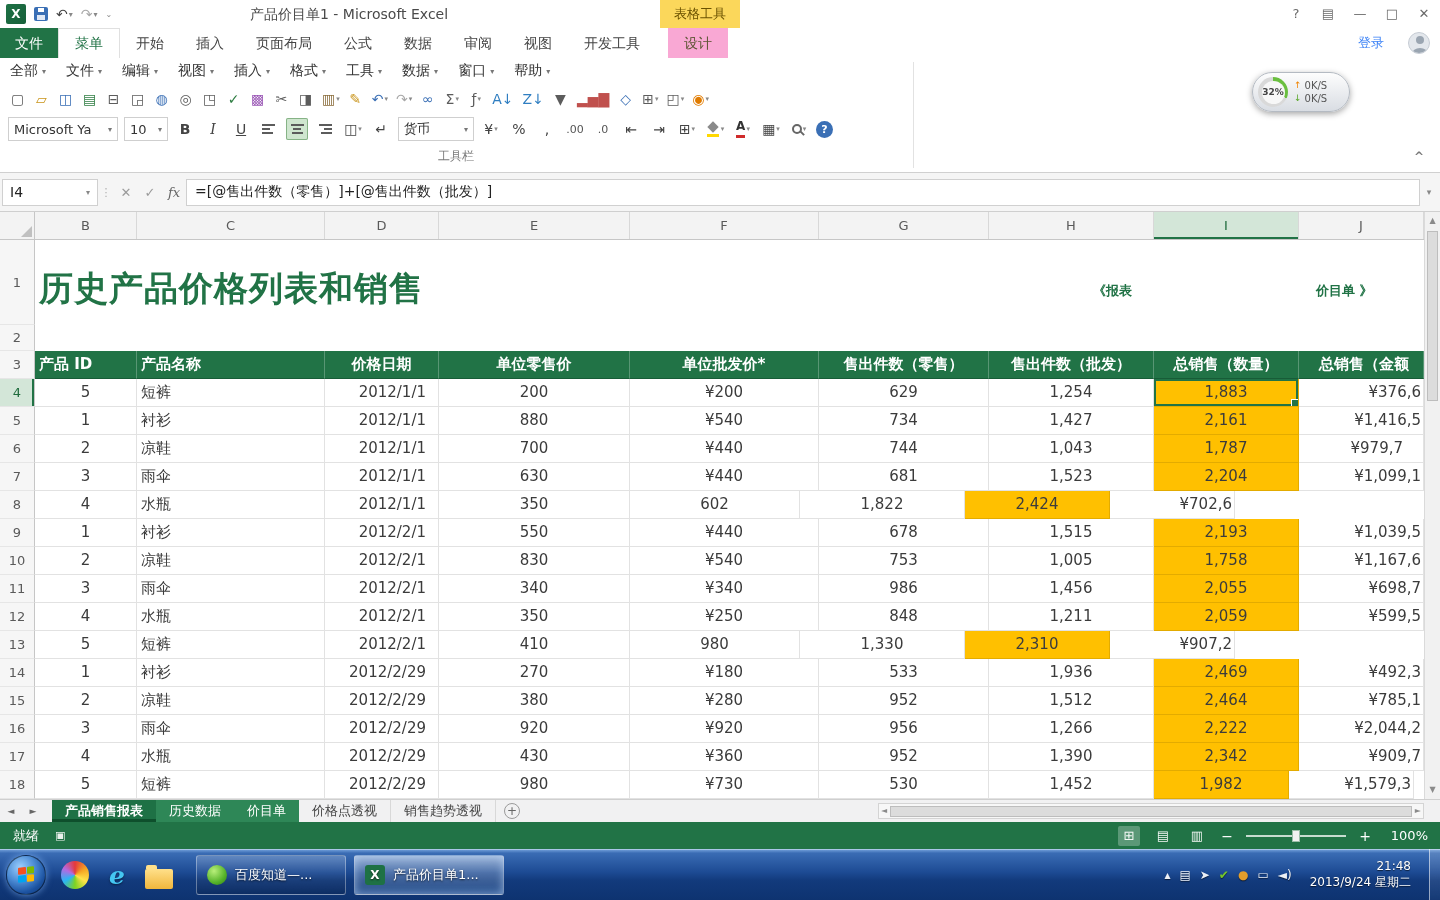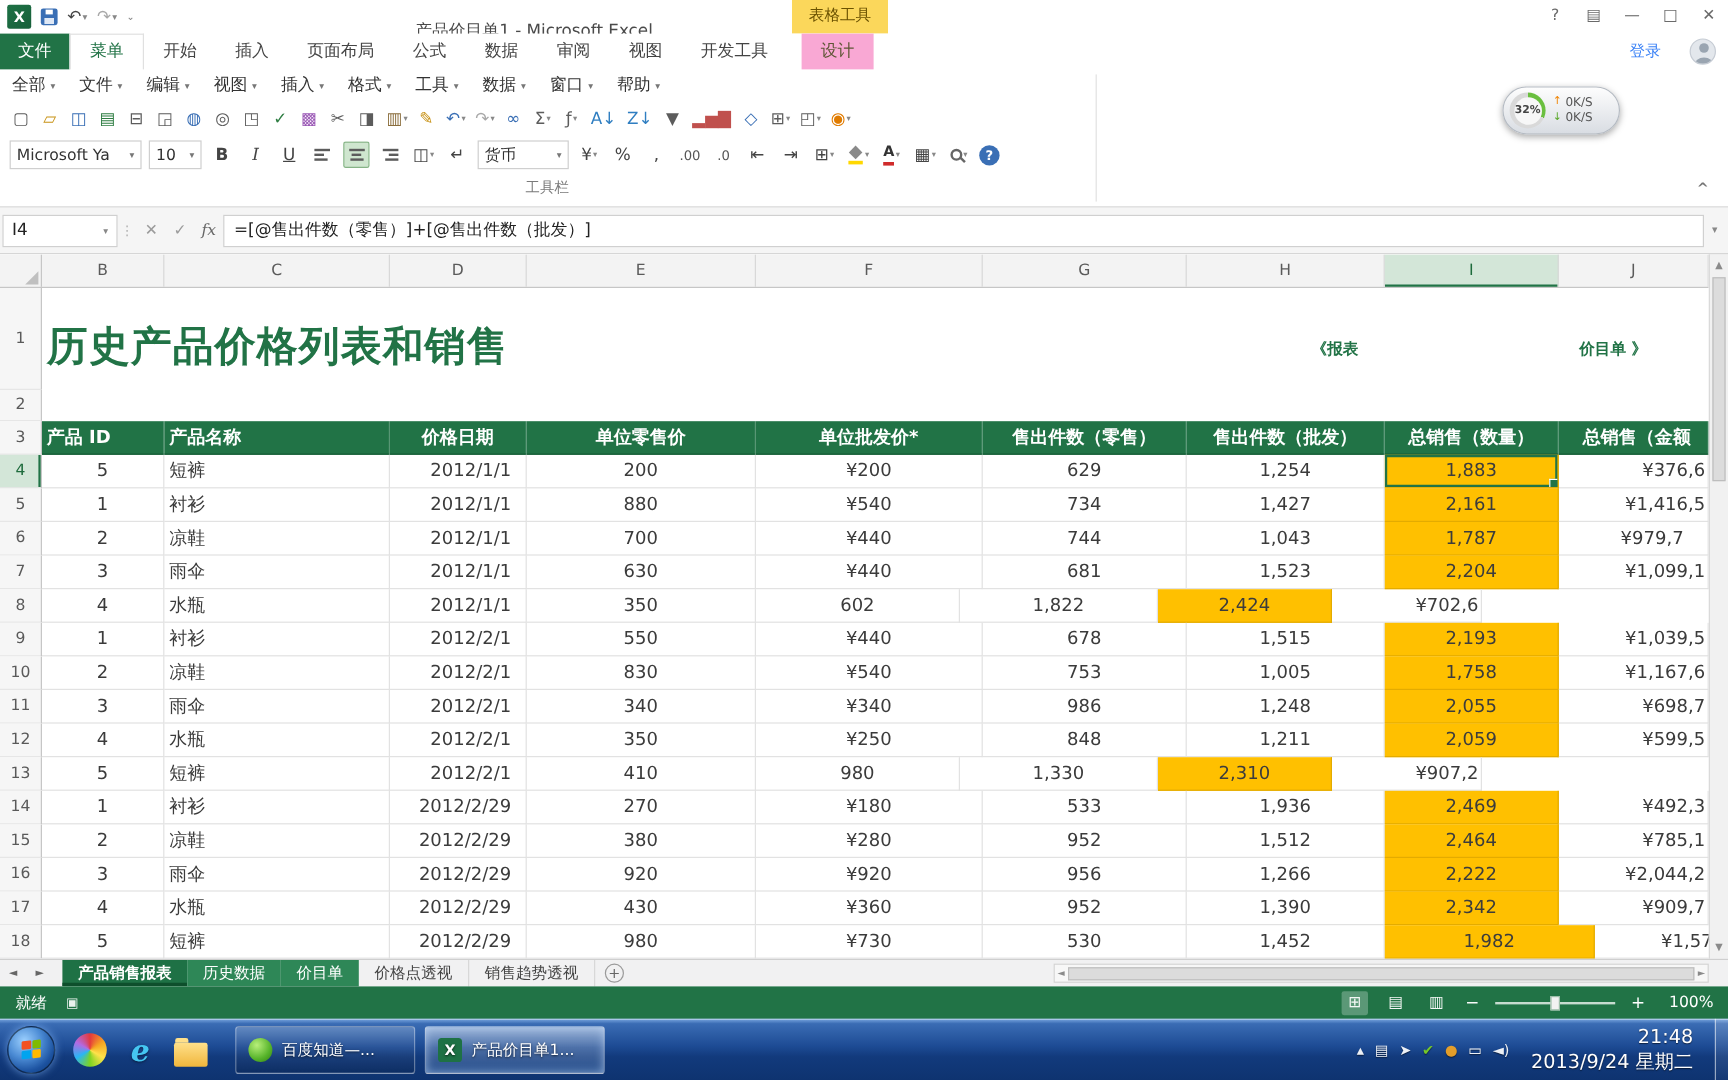--- a/index.html
+++ b/index.html
@@ -10,21 +10,21 @@
 
 .titlebar{position:absolute;top:0;left:0;width:1440px;height:28px;background:#fff}
 .qat{position:absolute;left:6px;top:0;height:28px;display:flex;align-items:center;gap:8px}
 .xlogo{width:20px;height:20px;background:linear-gradient(135deg,#1e7145,#17603a);color:#fff;font-weight:700;font-size:12px;display:flex;align-items:center;justify-content:center;border-radius:2px}
 .floppy{width:14px;height:14px;background:#3a6fb5;border-radius:2px;position:relative}
 .floppy::before{content:'';position:absolute;top:1px;left:4px;right:4px;height:4px;background:#fff}
 .floppy::after{content:'';position:absolute;bottom:1px;left:3px;right:3px;height:5px;background:#dfe8f5}
 .qatbtn{display:flex;align-items:center;gap:1px;font-size:14px;color:#444}
 .qatbtn.dim{color:#a8a8a8}
 .qatbtn .cr{font-size:8px;color:#888}
-.wintitle{position:absolute;left:250px;top:12px;width:390px;height:28px;line-height:28px;text-align:center;font-size:14px;color:#4a4a4a;white-space:nowrap}
+.wintitle{position:absolute;left:250px;top:0;width:390px;height:28px;line-height:28px;font-size:14px;color:#4a4a4a;white-space:nowrap}
 .ctxgroup{position:absolute;left:660px;top:0;width:80px;height:28px;line-height:28px;text-align:center;background:#fbd75b;color:#6b5200;font-size:13px}
 .winctrls{position:absolute;right:0;top:0;height:28px;display:flex}
 .wbtn{width:32px;height:28px;line-height:28px;text-align:center;color:#6a6a6a;font-size:13px}
 
 
 .tabrow{position:absolute;top:28px;left:0;width:1440px;height:30px;background:#fff;display:flex;align-items:stretch}
 .filetab{width:58px;background:#217346;color:#fff;text-align:center;line-height:30px;font-size:14px}
 .rtabs{display:flex}
 .rtab{padding:0 16px;line-height:30px;font-size:14px;color:#444;white-space:nowrap}
 .rtab.selected{background:#fff;color:#217346;border:1px solid #e0e0e0;border-bottom:none;line-height:29px}
@@ -159,21 +159,21 @@
 .qlicon.folder::before{content:'';position:absolute;top:-4px;left:1px;width:11px;height:4px;background:#ffe08a;border-radius:2px 2px 0 0}
 .taskbtns{display:flex;margin-left:12px;height:100%;align-items:center}
 .taskbtn{height:40px;min-width:150px;max-width:170px;margin:0 4px;padding:0 10px;border:1px solid rgba(255,255,255,.35);border-radius:3px;background:linear-gradient(180deg,rgba(255,255,255,.22),rgba(255,255,255,.06) 45%,rgba(0,0,0,.14));display:flex;align-items:center;gap:8px;color:#fff;font-size:13px;text-shadow:0 1px 2px rgba(0,0,0,.7);white-space:nowrap;overflow:hidden}
 .taskbtn.active{background:linear-gradient(180deg,rgba(255,255,255,.5),rgba(255,255,255,.22) 45%,rgba(120,170,230,.25));box-shadow:inset 0 0 8px rgba(200,225,255,.6)}
 .appicon{width:20px;height:20px;flex:none;display:flex;align-items:center;justify-content:center}
 .appicon.browser{border-radius:50%;background:radial-gradient(circle at 35% 30%,#b8ef7a,#56b32a 60%,#2f7d12)}
 .appicon.excel{border-radius:3px;background:#1e7145;color:#fff;font-weight:700;font-size:12px}
 .tray{margin-left:auto;display:flex;align-items:center;gap:9px;height:100%;padding-right:0}
 .trayicon{color:#fff;font-size:12px;opacity:.92;text-shadow:0 1px 1px rgba(0,0,0,.6);white-space:nowrap}
 .trayicon.green{color:#7ed321}.trayicon.orange{color:#f5a623}
-.clock{color:#fff;font-size:16px;text-align:right;line-height:1.3;text-shadow:0 1px 1px rgba(0,0,0,.6);padding:0 9px}
+.clock{color:#fff;font-size:12px;text-align:right;line-height:1.3;text-shadow:0 1px 1px rgba(0,0,0,.6);padding:0 9px}
 .showdesk{width:11px;height:100%;border-left:1px solid rgba(255,255,255,.55);background:linear-gradient(180deg,rgba(255,255,255,.16),rgba(255,255,255,.03))}
 </style>
 </head>
 <body>
 
 <div class="screen">
 
   <div class="titlebar">
     <div class="qat">
       <div class="xlogo">
@@ -662,21 +662,21 @@
           <div class="gcell dcell" style="width: 125px; text-align: right; padding-right: 2px;">¥1,167,6</div>
         </div>
         <div class="grow" style="height: 28px;">
           <div class="rownum">11</div>
           <div class="gcell dcell" style="width: 102px; text-align: center;">3</div>
           <div class="gcell dcell" style="width: 188px; text-align: left; padding-left: 4px;">雨伞</div>
           <div class="gcell dcell" style="width: 114px; text-align: right; padding-right: 12px;">2012/2/1</div>
           <div class="gcell dcell" style="width: 191px; text-align: center;">340</div>
           <div class="gcell dcell" style="width: 189px; text-align: center;">¥340</div>
           <div class="gcell dcell" style="width: 170px; text-align: center;">986</div>
-          <div class="gcell dcell" style="width: 165px; text-align: center;">1,248</div>
+          <div class="gcell dcell" style="width: 165px; text-align: center;">1,456</div>
           <div class="gcell dcell orange" style="width: 145px; text-align: center;">2,055</div>
           <div class="gcell dcell" style="width: 125px; text-align: right; padding-right: 2px;">¥698,7</div>
         </div>
         <div class="grow" style="height: 28px;">
           <div class="rownum">12</div>
           <div class="gcell dcell" style="width: 102px; text-align: center;">4</div>
           <div class="gcell dcell" style="width: 188px; text-align: left; padding-left: 4px;">水瓶</div>
           <div class="gcell dcell" style="width: 114px; text-align: right; padding-right: 12px;">2012/2/1</div>
           <div class="gcell dcell" style="width: 191px; text-align: center;">350</div>
           <div class="gcell dcell" style="width: 189px; text-align: center;">¥250</div>
@@ -746,21 +746,21 @@
         </div>
         <div class="grow" style="height: 28px;">
           <div class="rownum">18</div>
           <div class="gcell dcell" style="width: 102px; text-align: center;">5</div>
           <div class="gcell dcell" style="width: 188px; text-align: left; padding-left: 4px;">短裤</div>
           <div class="gcell dcell" style="width: 114px; text-align: right; padding-right: 12px;">2012/2/29</div>
           <div class="gcell dcell" style="width: 191px; text-align: center;">980</div>
           <div class="gcell dcell" style="width: 189px; text-align: center;">¥730</div>
           <div class="gcell dcell" style="width: 170px; text-align: center;">530</div>
           <div class="gcell dcell" style="width: 165px; text-align: center;">1,452</div>
-          <div class="gcell dcell orange" style="width: 175px; text-align: center;">1,982</div>
+          <div class="gcell dcell orange" style="width: 135px; text-align: center;">1,982</div>
           <div class="gcell dcell" style="width: 125px; text-align: right; padding-right: 2px;">¥1,579,3</div>
         </div>
       </div>
   </div>
   <div class="vscroll">
     <span class="sarrow">▲</span>
     <div class="vthumb"></div>
     <span class="sarrow bottom">▼</span>
   </div>
 

